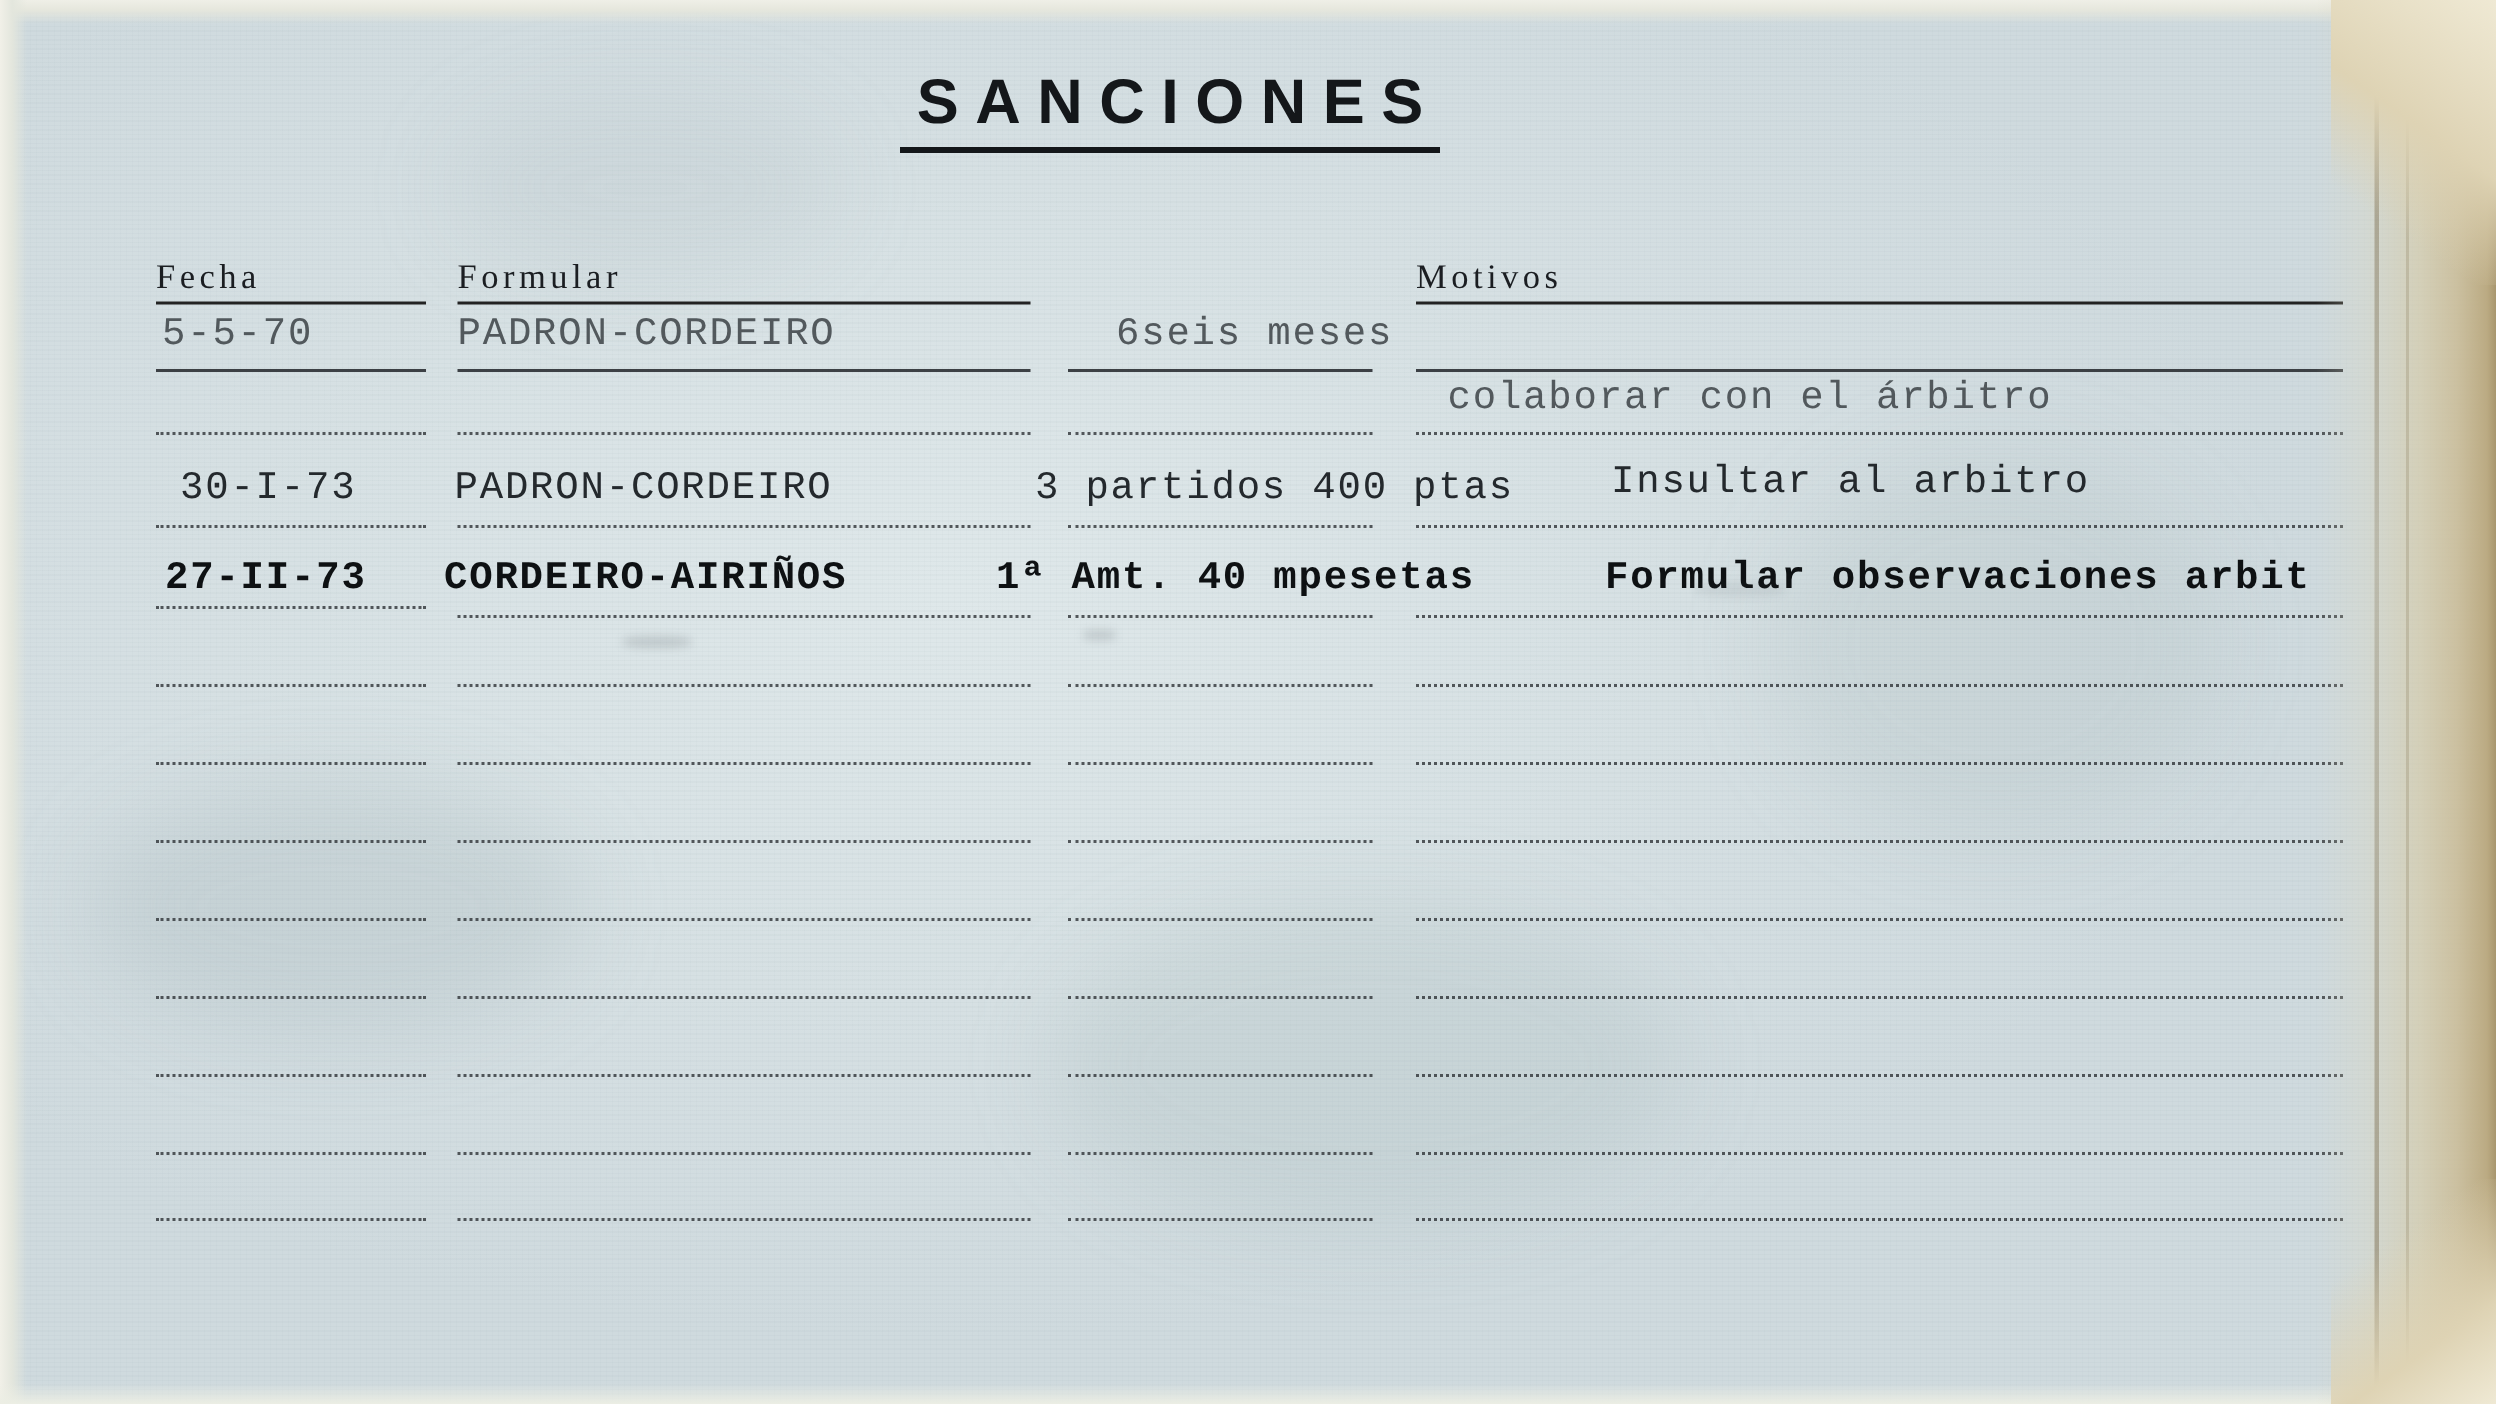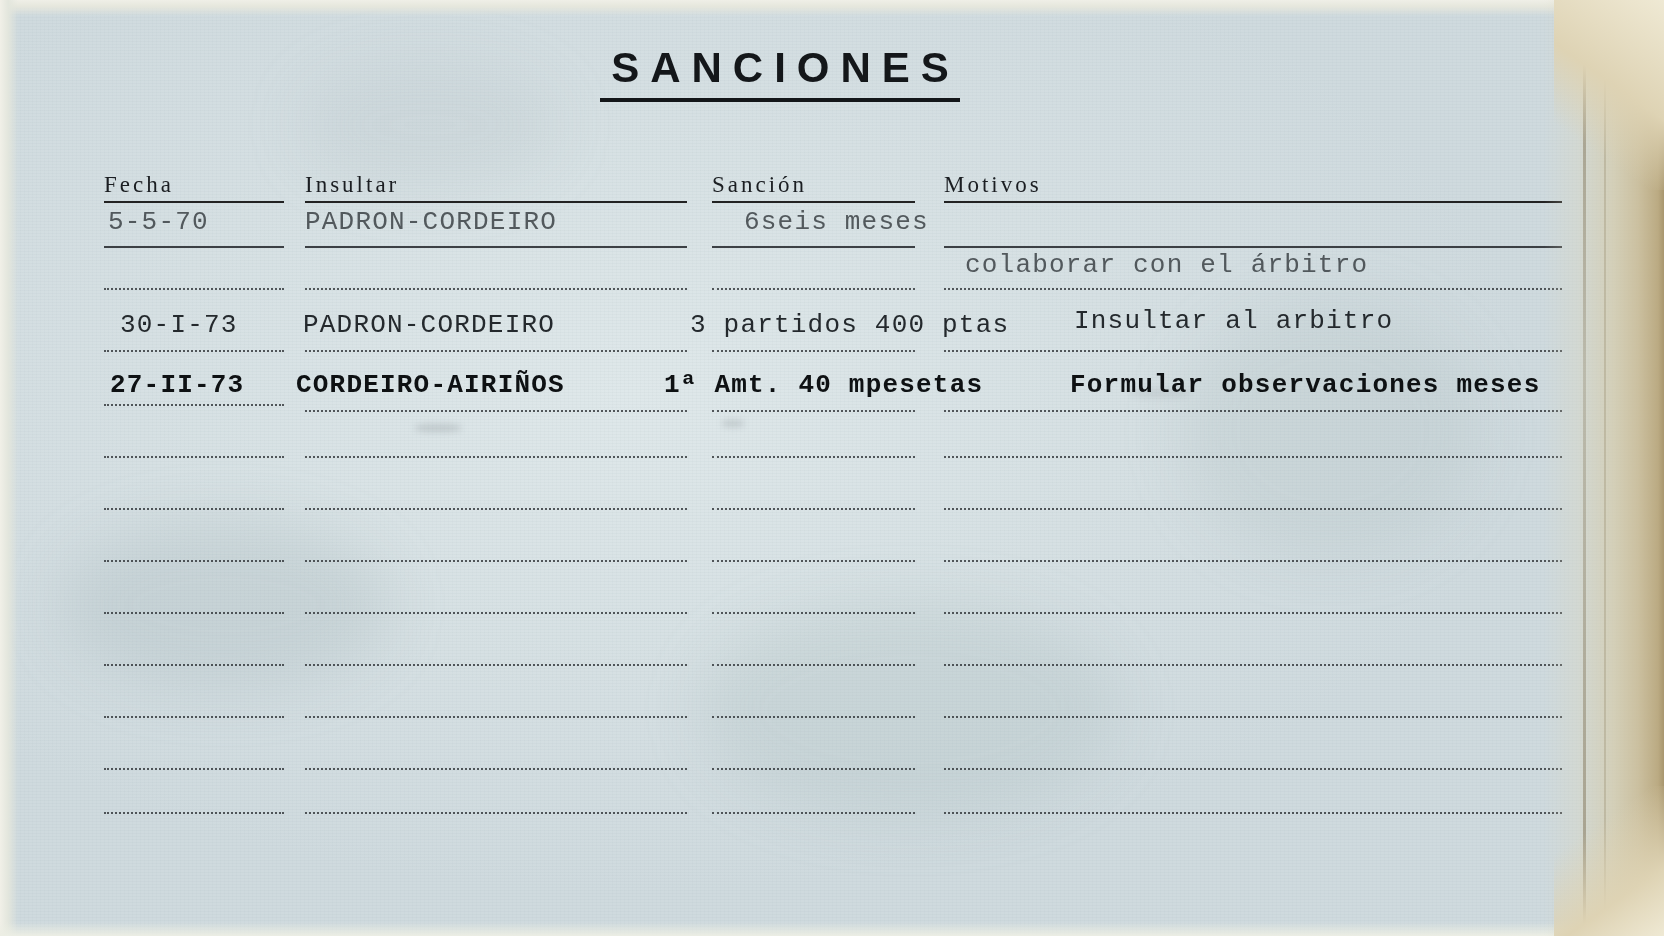--- a/index.html
+++ b/index.html
@@ -176,22 +176,21 @@
   <div class="blotch b3"></div>
   <div class="blotch b4"></div>
 
   <div class="title-wrap">
     <span class="title">SANCIONES</span>
   </div>
 
   <div class="table">
 
     <div class="col-head ch-fecha">Fecha</div>
-    <div class="col-head ch-partido">Insultar</div>
-    <div class="col-head ch-sancion">Sanción</div>
+    <div class="col-head ch-partido">Formular</div>
     <div class="col-head ch-motivos">Motivos</div>
 
     <div class="typed s26 t-light" style="left:108px;  top:207px;">5-5-70</div>
     <div class="typed s26 t-light" style="left:305px;  top:207px;">PADRON-CORDEIRO</div>
     <div class="typed s26 t-light" style="left:744px;  top:207px;">6seis meses</div>
     <div class="typed s26 t-light" style="left:965px;  top:250px;">colaborar con el árbitro</div>
 
     <div class="rule solid" style="left:104px; top:246px; width:180px;"></div>
     <div class="rule solid" style="left:305px; top:246px; width:382px;"></div>
     <div class="rule solid" style="left:712px; top:246px; width:203px;"></div>
@@ -208,21 +207,21 @@
     <div class="typed s26 t-mid" style="left:1074px; top:306px;">Insultar al arbitro</div>
 
     <div class="rule" style="left:104px; top:350px; width:180px;"></div>
     <div class="rule" style="left:305px; top:350px; width:382px;"></div>
     <div class="rule" style="left:712px; top:350px; width:203px;"></div>
     <div class="rule" style="left:944px; top:350px; width:618px;"></div>
 
     <div class="typed s26 t-bold" style="left:110px;  top:370px;">27-II-73</div>
     <div class="typed s26 t-bold" style="left:296px;  top:370px;">CORDEIRO-AIRIÑOS</div>
     <div class="typed s26 t-bold" style="left:664px;  top:370px;">1ª Amt. 40 mpesetas</div>
-    <div class="typed s26 t-bold" style="left:1070px; top:370px;">Formular observaciones meses</div>
+    <div class="typed s26 t-bold" style="left:1070px; top:370px;">Formular observaciones arbit</div>
 
     <div class="rule" style="left:104px; top:404px; width:180px;"></div>
     <div class="rule" style="left:305px; top:410px; width:382px;"></div>
     <div class="rule" style="left:712px; top:410px; width:203px;"></div>
     <div class="rule" style="left:944px; top:410px; width:618px;"></div>
 
     <div class="rule" style="left:104px; top:456px; width:180px;"></div>
     <div class="rule" style="left:305px; top:456px; width:382px;"></div>
     <div class="rule" style="left:712px; top:456px; width:203px;"></div>
     <div class="rule" style="left:944px; top:456px; width:618px;"></div>

